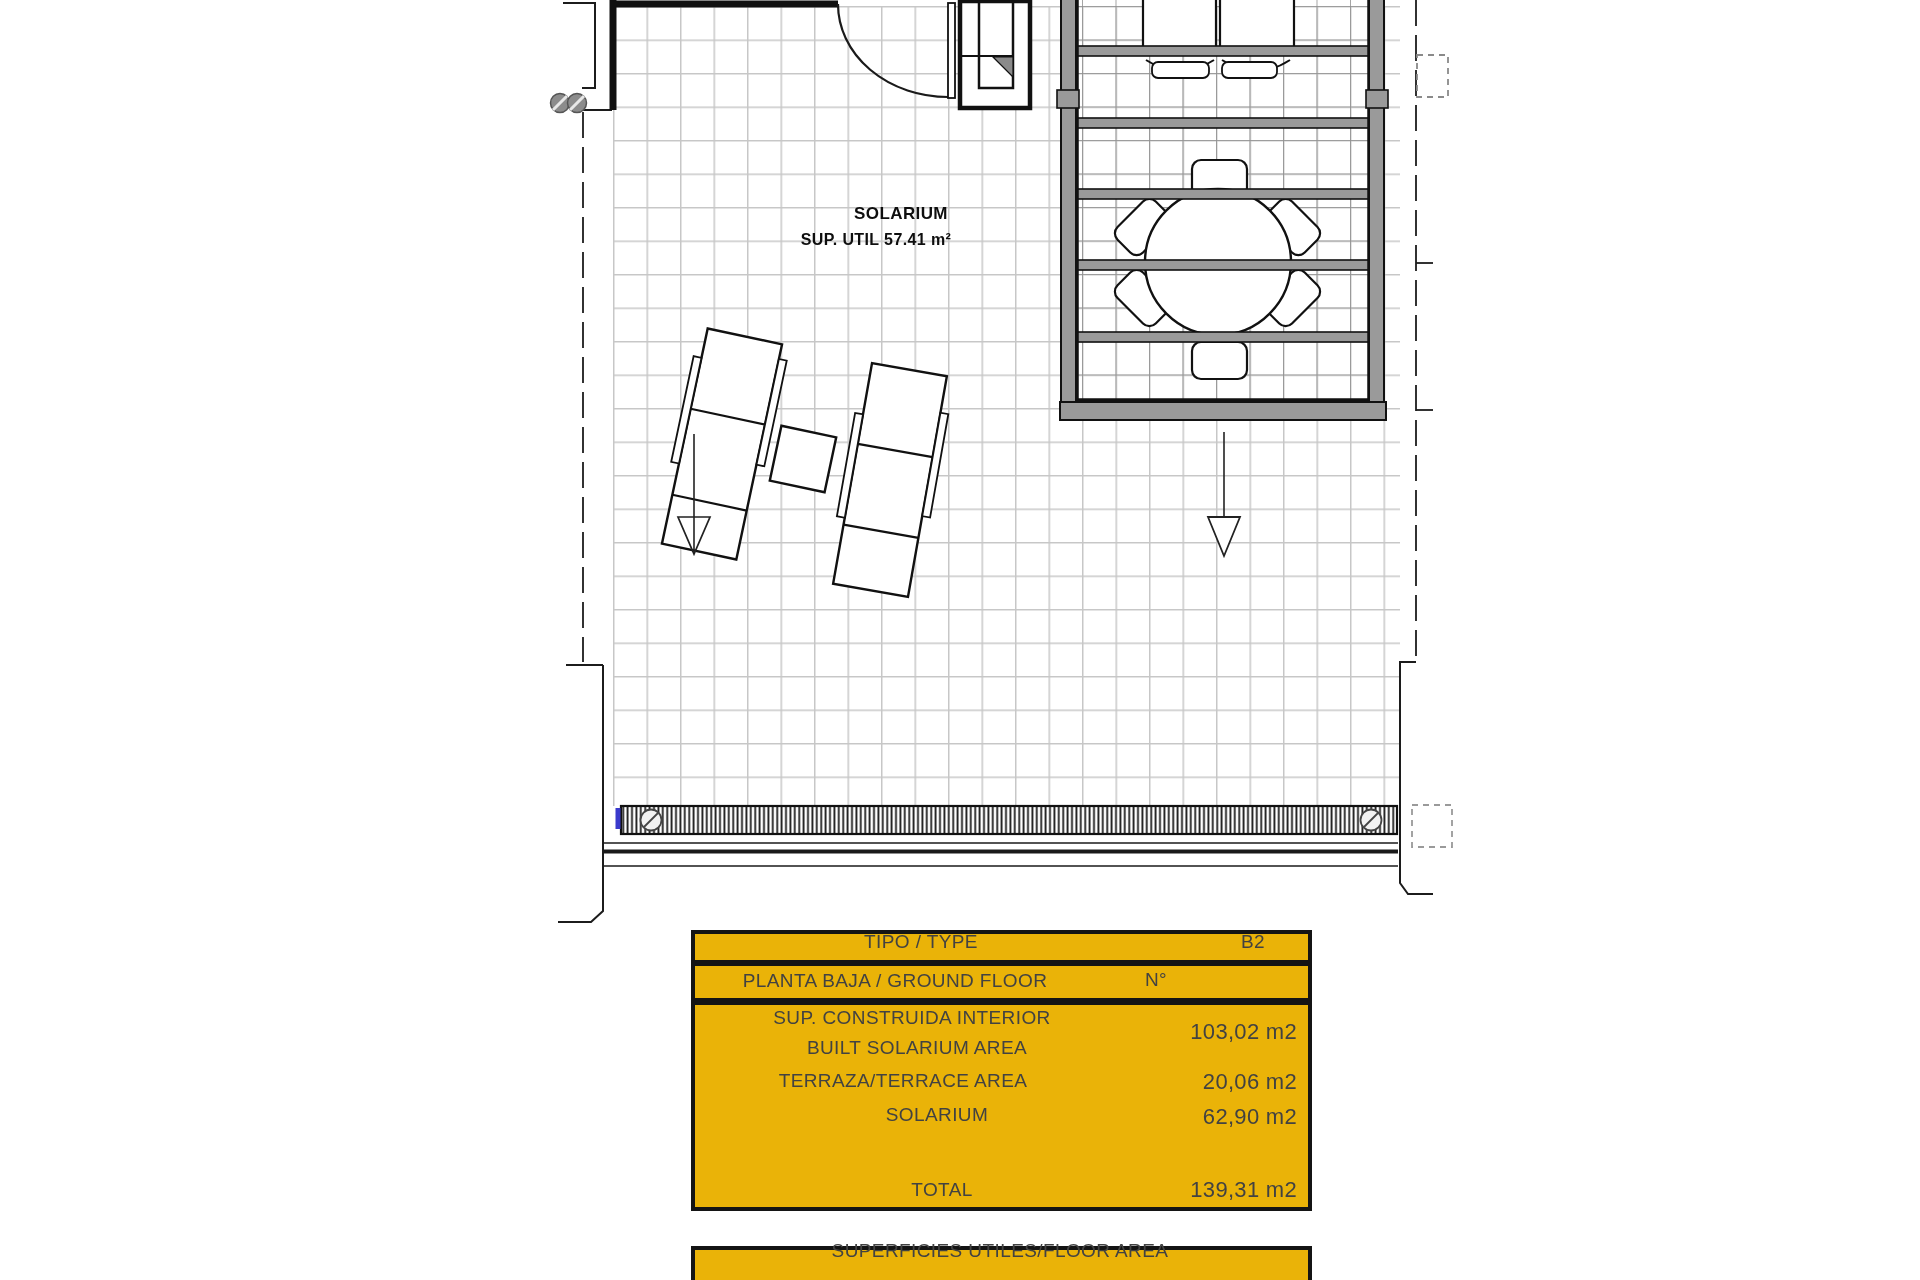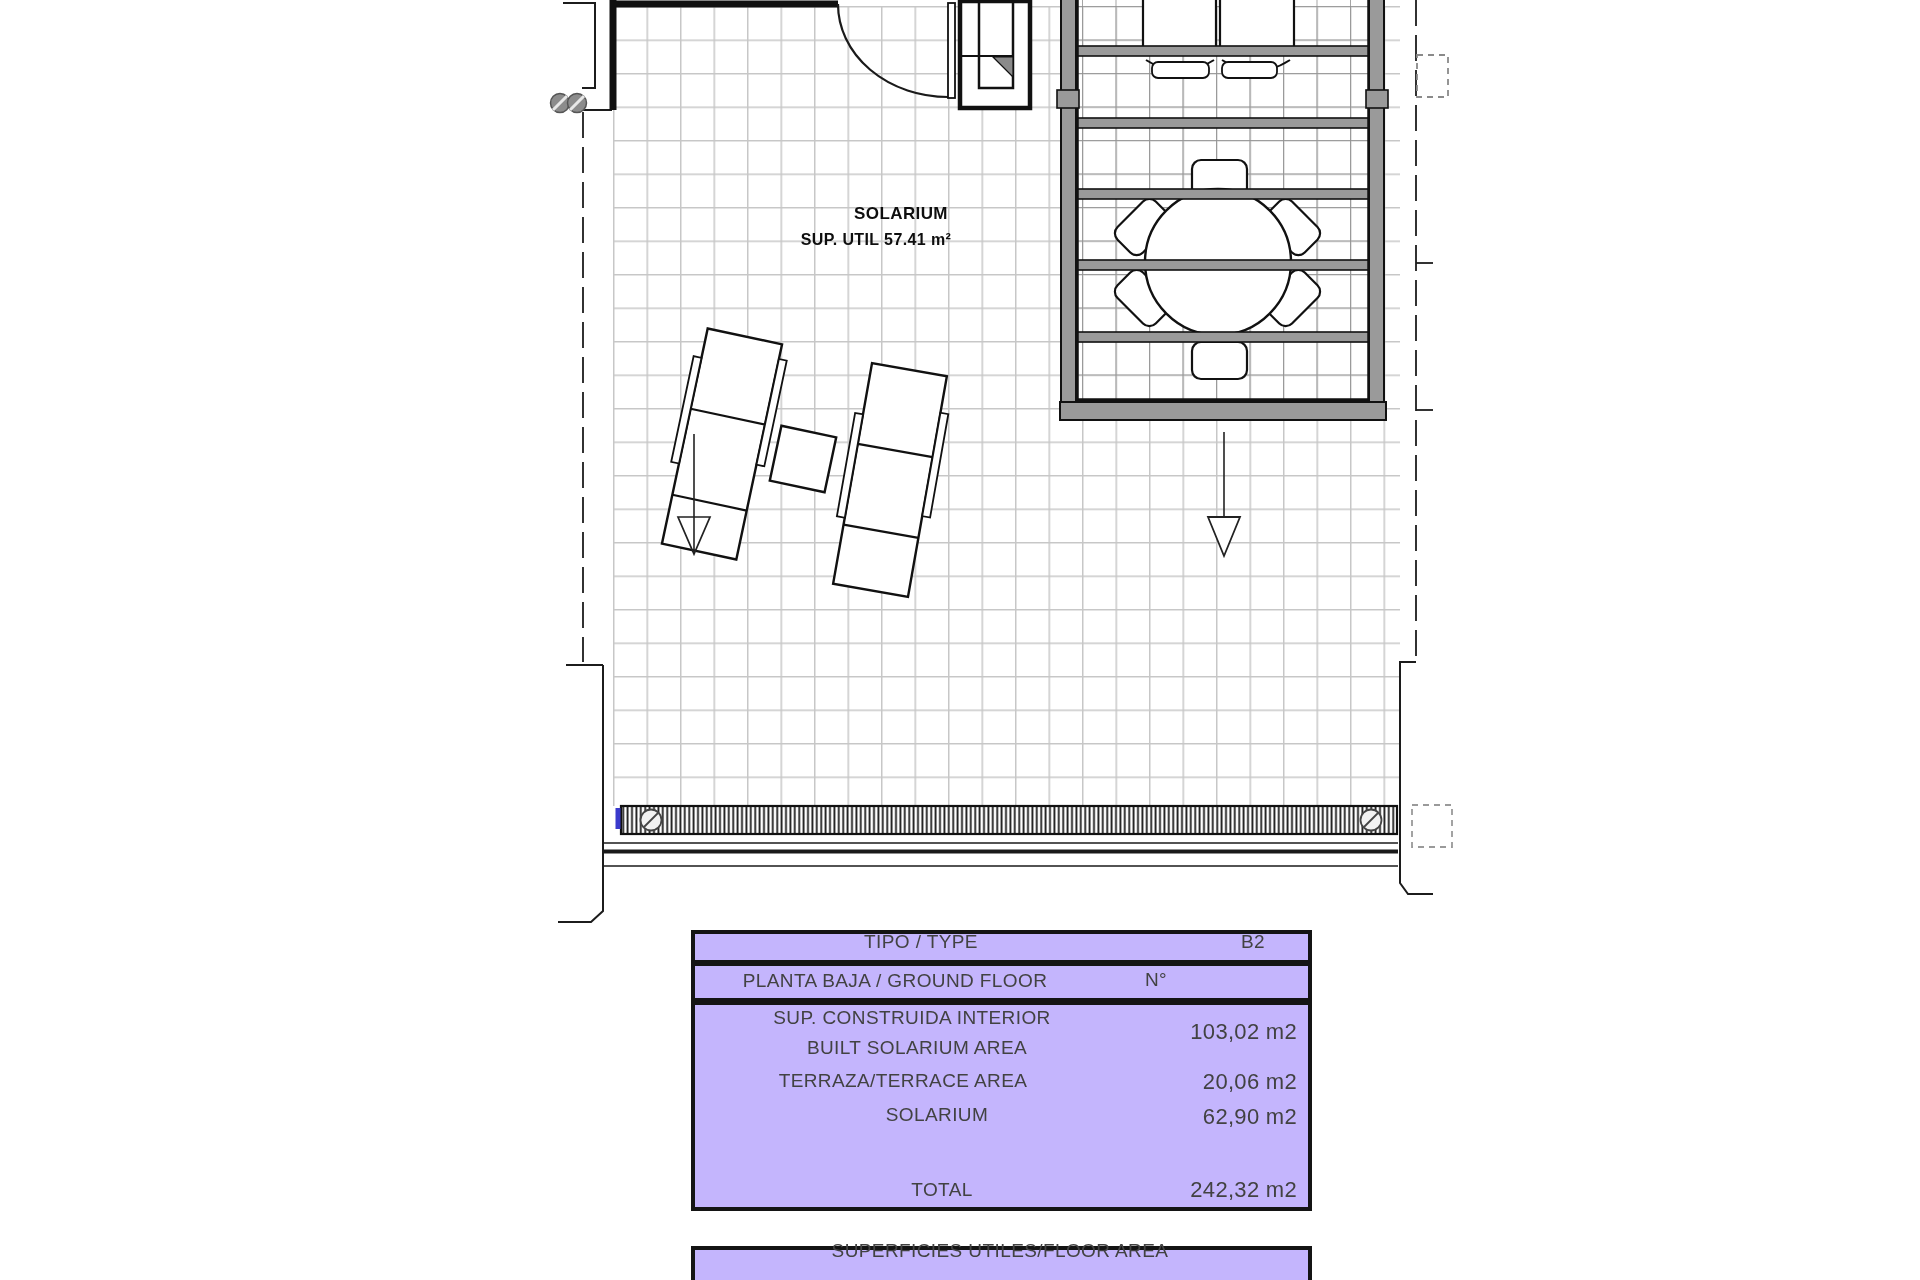--- a/index.html
+++ b/index.html
@@ -3,21 +3,21 @@
 <meta charset="utf-8">
 <style>
   html,body{margin:0;padding:0;background:#ffffff;}
   body{width:1920px;height:1280px;overflow:hidden;position:relative;
        font-family:"Liberation Sans", sans-serif;}
   #plan-svg{position:absolute;left:0;top:0;}
   .plan-label{position:absolute;transform:translate(-50%,-50%);
       font-weight:bold;color:#0e0e0e;white-space:nowrap;letter-spacing:.4px;}
   #room-name{left:901px;top:214px;font-size:17px;}
   #room-area{left:876px;top:240px;font-size:16px;}
-  .tbl{position:absolute;background:#c4b5fd;border:4px solid #141414;box-sizing:content-box;text-decoration:underline;}
+  .tbl{position:absolute;background:#eab308;border:4px solid #141414;box-sizing:content-box;text-decoration:underline;}
   #spec-table{left:691px;top:930px;width:613px;height:273px;}
   #floor-area-table{left:691px;top:1246px;width:613px;height:80px;}
   .cell{position:absolute;transform:translate(-50%,-50%);white-space:nowrap;
         font-size:19px;color:#424242;letter-spacing:.4px;}
   .cellR{position:absolute;transform:translateY(-50%);white-space:nowrap;
         font-size:22px;color:#424242;letter-spacing:.3px;}
   .sep{position:absolute;left:0;width:100%;background:#141414;}
 </style>
 </head>
 <body>
@@ -177,18 +177,18 @@
   <span class="cell" style="left:222px;top:114px;">BUILT SOLARIUM AREA</span>
   <span class="cellR" style="right:11px;top:98px;">103,02 m2</span>
 
   <span class="cell" style="left:208px;top:147px;">TERRAZA/TERRACE AREA</span>
   <span class="cellR" style="right:11px;top:148px;">20,06 m2</span>
 
   <span class="cell" style="left:242px;top:181px;">SOLARIUM</span>
   <span class="cellR" style="right:11px;top:183px;">62,90 m2</span>
 
   <span class="cell" style="left:247px;top:256px;">TOTAL</span>
-  <span class="cellR" style="right:11px;top:256px;">242,32 m2</span>
+  <span class="cellR" style="right:11px;top:256px;">139,31 m2</span>
 </div>
 
 <div class="tbl" id="floor-area-table">
   <span class="cell" style="left:305px;top:1px;">SUPERFICIES UTILES/FLOOR AREA</span>
 </div>
 
 </body></html>

